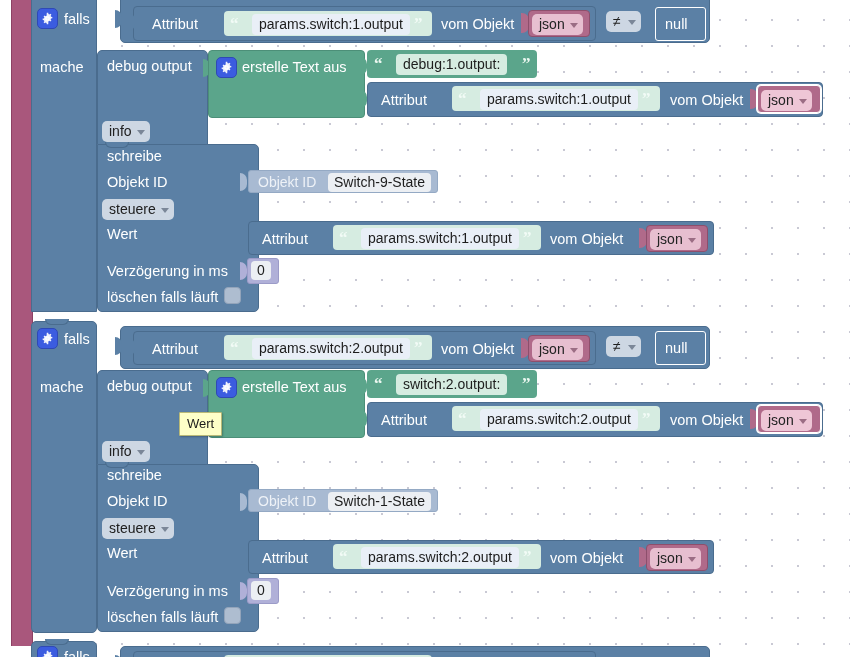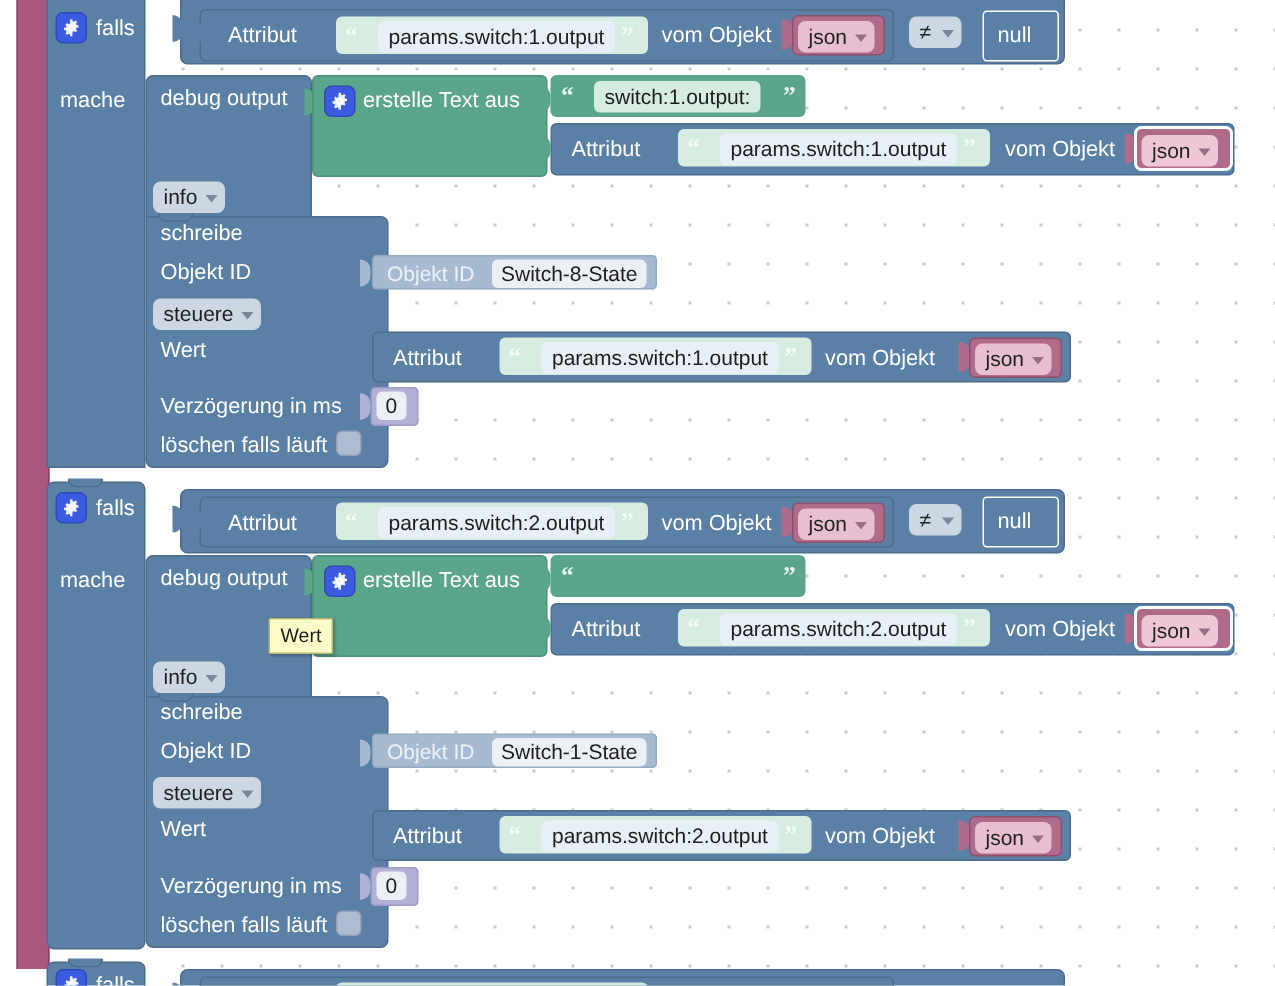--- a/index.html
+++ b/index.html
@@ -184,21 +184,21 @@
     <svg width="13" height="13" viewBox="0 0 16 16" aria-hidden="true">
       <path fill="#ffffff" d="M8 5.2a2.8 2.8 0 1 0 0 5.6 2.8 2.8 0 0 0 0-5.6zm0 4.1a1.3 1.3 0 1 1 0-2.6 1.3 1.3 0 0 1 0 2.6z"></path>
       <path fill="#ffffff" d="M7.1 1h1.8l.25 1.6 1.1.46 1.3-.95 1.27 1.27-.95 1.3.46 1.1 1.6.25v1.8l-1.6.25-.46 1.1.95 1.3-1.27 1.27-1.3-.95-1.1.46L8.9 15H7.1l-.25-1.6-1.1-.46-1.3.95L3.18 12.6l.95-1.3-.46-1.1L2.07 9.9V8.1l1.6-.25.46-1.1-.95-1.3 1.27-1.27 1.3.95 1.1-.46z" opacity=".92"></path>
     </svg>
   </div>
   <div class="lbl" style="left:242px;top:60px;">erstelle Text aus</div>
   <div class="tab ongreen" style="left:360px;top:57px;"></div>
 
   <div class="blk txtjoin" style="left:367px;top:50px;width:170px;height:28px;border-radius:4px;border:none;"></div>
   <span class="q dimgreen" style="left:374px;top:55px;">“</span>
-  <div class="field green" style="left:396px;top:54px;">switch:1.output: </div>
+  <div class="field green" style="left:396px;top:54px;">debug:1.output: </div>
   <span class="q dimgreen" style="left:522px;top:55px;">”</span>
 
   <div class="tab ongreen" style="left:360px;top:90px;"></div>
   <div class="blk attr" style="left:367px;top:82px;width:456px;height:35px;border-radius:4px;"></div>
   <div class="lbl" style="left:381px;top:93px;">Attribut</div>
   <div class="tab onlight" style="left:444px;top:89px;background:#5b80a5;"></div>
   <div class="field green" style="left:452px;top:86px;width:208px;height:25px;"></div>
   <span class="q g" style="left:458px;top:90px;">“</span>
   <div class="field" style="left:480px;top:89px;">params.switch:1.output</div>
   <span class="q g" style="left:642px;top:90px;">”</span>
@@ -213,21 +213,21 @@
   <div class="lbl" style="left:107px;top:175px;">Objekt ID</div>
   <div class="dd" style="left:102px;top:199px;">steuere</div>
   <div class="lbl" style="left:107px;top:227px;">Wert</div>
   <div class="lbl" style="left:107px;top:264px;">Verzögerung in ms</div>
   <div class="lbl" style="left:107px;top:290px;">löschen falls läuft</div>
   <div class="cbx" style="left:224px;top:287px;"></div>
 
   <div class="tab onlight" style="left:240px;top:173px;"></div>
   <div class="blk objid" style="left:248px;top:170px;width:190px;height:23px;border-radius:3px;"></div>
   <div class="lbl muted" style="left:258px;top:175px;font-size:14px;">Objekt ID</div>
-  <div class="field grey" style="left:328px;top:173px;padding:2px 6px 3px 6px;">Switch-8-State</div>
+  <div class="field grey" style="left:328px;top:173px;padding:2px 6px 3px 6px;">Switch-9-State</div>
 
   <div class="tab outer" style="left:240px;top:228px;"></div>
   <div class="blk attr" style="left:248px;top:221px;width:466px;height:34px;border-radius:4px;"></div>
   <div class="lbl" style="left:262px;top:232px;">Attribut</div>
   <div class="tab onlight" style="left:325px;top:228px;background:#5b80a5;"></div>
   <div class="field green" style="left:333px;top:225px;width:208px;height:25px;"></div>
   <span class="q g" style="left:339px;top:229px;">“</span>
   <div class="field" style="left:361px;top:228px;">params.switch:1.output</div>
   <span class="q g" style="left:523px;top:229px;">”</span>
   <div class="lbl" style="left:550px;top:232px;">vom Objekt</div>
@@ -283,20 +283,21 @@
     <svg width="13" height="13" viewBox="0 0 16 16" aria-hidden="true">
       <path fill="#ffffff" d="M8 5.2a2.8 2.8 0 1 0 0 5.6 2.8 2.8 0 0 0 0-5.6zm0 4.1a1.3 1.3 0 1 1 0-2.6 1.3 1.3 0 0 1 0 2.6z"></path>
       <path fill="#ffffff" d="M7.1 1h1.8l.25 1.6 1.1.46 1.3-.95 1.27 1.27-.95 1.3.46 1.1 1.6.25v1.8l-1.6.25-.46 1.1.95 1.3-1.27 1.27-1.3-.95-1.1.46L8.9 15H7.1l-.25-1.6-1.1-.46-1.3.95L3.18 12.6l.95-1.3-.46-1.1L2.07 9.9V8.1l1.6-.25.46-1.1-.95-1.3 1.27-1.27 1.3.95 1.1-.46z" opacity=".92"></path>
     </svg>
   </div>
   <div class="lbl" style="left:242px;top:380px;">erstelle Text aus</div>
   <div class="tab ongreen" style="left:360px;top:377px;"></div>
 
   <div class="blk txtjoin" style="left:367px;top:370px;width:170px;height:28px;border-radius:4px;border:none;"></div>
   <span class="q dimgreen" style="left:374px;top:375px;">“</span>
+  <div class="field green" style="left:396px;top:374px;">switch:2.output: </div>
   <span class="q dimgreen" style="left:522px;top:375px;">”</span>
 
   <div class="tab ongreen" style="left:360px;top:410px;"></div>
   <div class="blk attr" style="left:367px;top:402px;width:456px;height:35px;border-radius:4px;"></div>
   <div class="lbl" style="left:381px;top:413px;">Attribut</div>
   <div class="tab onlight" style="left:444px;top:409px;background:#5b80a5;"></div>
   <div class="field green" style="left:452px;top:406px;width:208px;height:25px;"></div>
   <span class="q g" style="left:458px;top:410px;">“</span>
   <div class="field" style="left:480px;top:409px;">params.switch:2.output</div>
   <span class="q g" style="left:642px;top:410px;">”</span>

